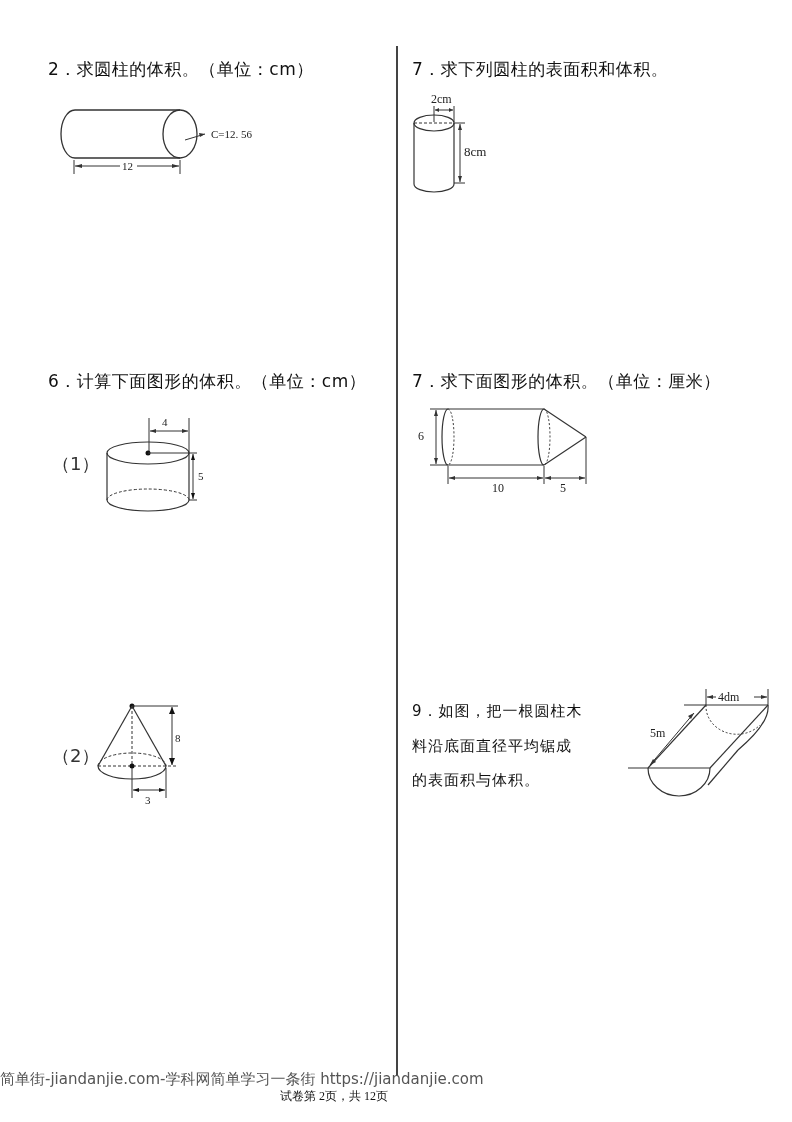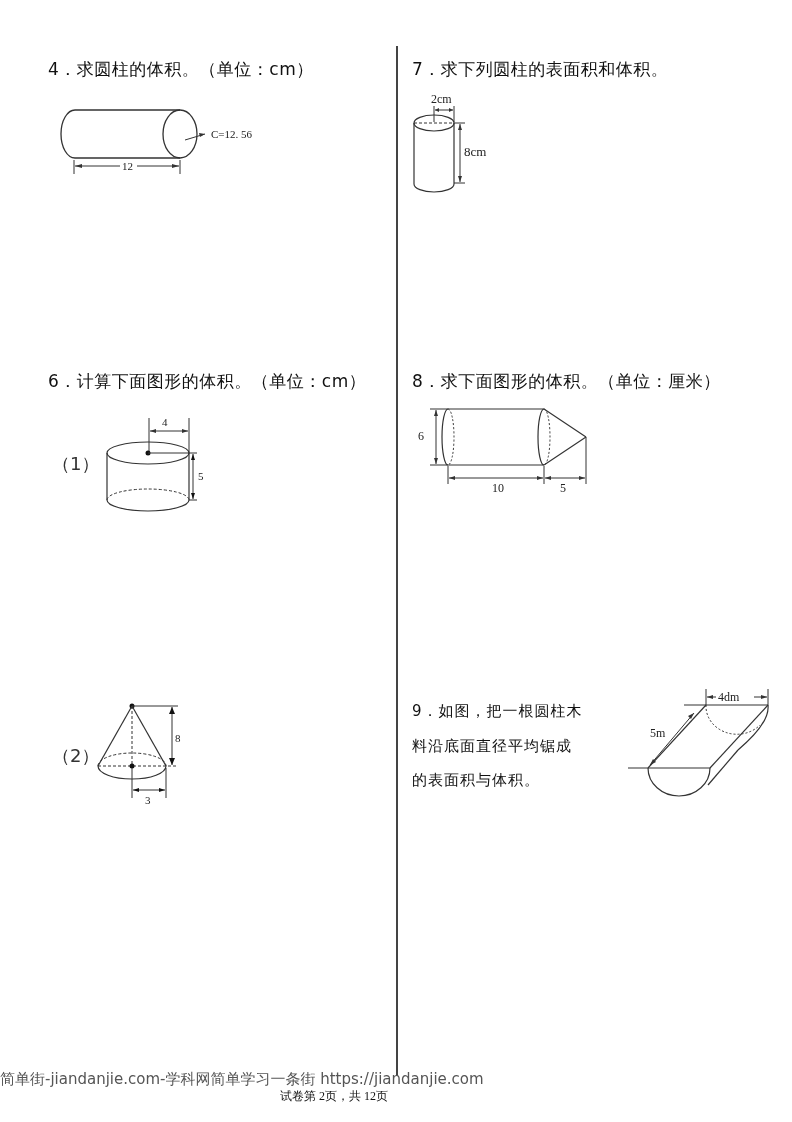--- a/index.html
+++ b/index.html
@@ -12,21 +12,21 @@
   .fig text { font-family:"Liberation Serif", serif; fill:#222; }
   .q9-text { position:absolute; left:412px; top:694px; width:210px; font-size:15px; line-height:34.5px; letter-spacing:1px; }
   .footer-wm { position:absolute; left:0; width:792px; top:1070px; text-align:left; font-size:15px; color:#555; }
   .footer-page { position:absolute; left:0; width:668px; top:1088px; text-align:center; font-size:12px; font-family:"Liberation Serif", serif; color:#111; }
 </style>
 </head>
 <body>
 
 <div class="divider"></div>
 
-<div class="q-title" style="left:48px;top:58px;">4．求圆柱的体积。（单位：cm）</div>
+<div class="q-title" style="left:48px;top:58px;">2．求圆柱的体积。（单位：cm）</div>
 <svg class="fig" style="left:55px;top:100px;" width="230" height="80" viewBox="0 0 230 80">
   <path d="M20,10 L125,10 M20,58 L125,58" stroke="#333" stroke-width="1.3" fill="none"></path>
   <path d="M20,10 A14,24 0 0,0 20,58" stroke="#333" stroke-width="1.3" fill="none"></path>
   <ellipse cx="125" cy="34" rx="17" ry="24" stroke="#333" stroke-width="1.3" fill="none"></ellipse>
   <line x1="130" y1="40" x2="150" y2="34" stroke="#333" stroke-width="1"></line>
   <polygon points="150,34 144,33 145,37" fill="#333"></polygon>
   <text x="156" y="38" font-size="11">C=12. 56</text>
   <line x1="19" y1="60" x2="19" y2="74" stroke="#333"></line>
   <line x1="125" y1="60" x2="125" y2="74" stroke="#333"></line>
   <line x1="20" y1="66" x2="65" y2="66" stroke="#333"></line>
@@ -97,21 +97,21 @@
   <polygon points="82,65 79,58 85,58" fill="#111"></polygon>
   <text x="85" y="42" font-size="11">8</text>
   <line x1="42" y1="68" x2="42" y2="98" stroke="#333"></line>
   <line x1="76" y1="68" x2="76" y2="98" stroke="#333"></line>
   <line x1="43" y1="90" x2="75" y2="90" stroke="#333"></line>
   <polygon points="43,90 49,88 49,92" fill="#111"></polygon>
   <polygon points="75,90 69,88 69,92" fill="#111"></polygon>
   <text x="55" y="104" font-size="11">3</text>
 </svg>
 
-<div class="q-title" style="left:412px;top:370px;">8．求下面图形的体积。（单位：厘米）</div>
+<div class="q-title" style="left:412px;top:370px;">7．求下面图形的体积。（单位：厘米）</div>
 <svg class="fig" style="left:410px;top:400px;" width="200" height="100" viewBox="0 0 200 100">
   <text x="8" y="40" font-size="12">6</text>
   <line x1="20" y1="9" x2="134" y2="9" stroke="#333" stroke-width="1.2"></line>
   <line x1="20" y1="65" x2="134" y2="65" stroke="#333" stroke-width="1.2"></line>
   <line x1="26" y1="10" x2="26" y2="64" stroke="#333"></line>
   <polygon points="26,10 24,16 28,16" fill="#333"></polygon>
   <polygon points="26,64 24,58 28,58" fill="#333"></polygon>
   <path d="M38,9 A6,28 0 0,0 38,65" stroke="#333" stroke-width="1.2" fill="none"></path>
   <path d="M38,9 A6,28 0 0,1 38,65" stroke="#333" stroke-dasharray="2,2" fill="none"></path>
   <path d="M134,9 A6,28 0 0,0 134,65" stroke="#333" stroke-width="1.2" fill="none"></path>

